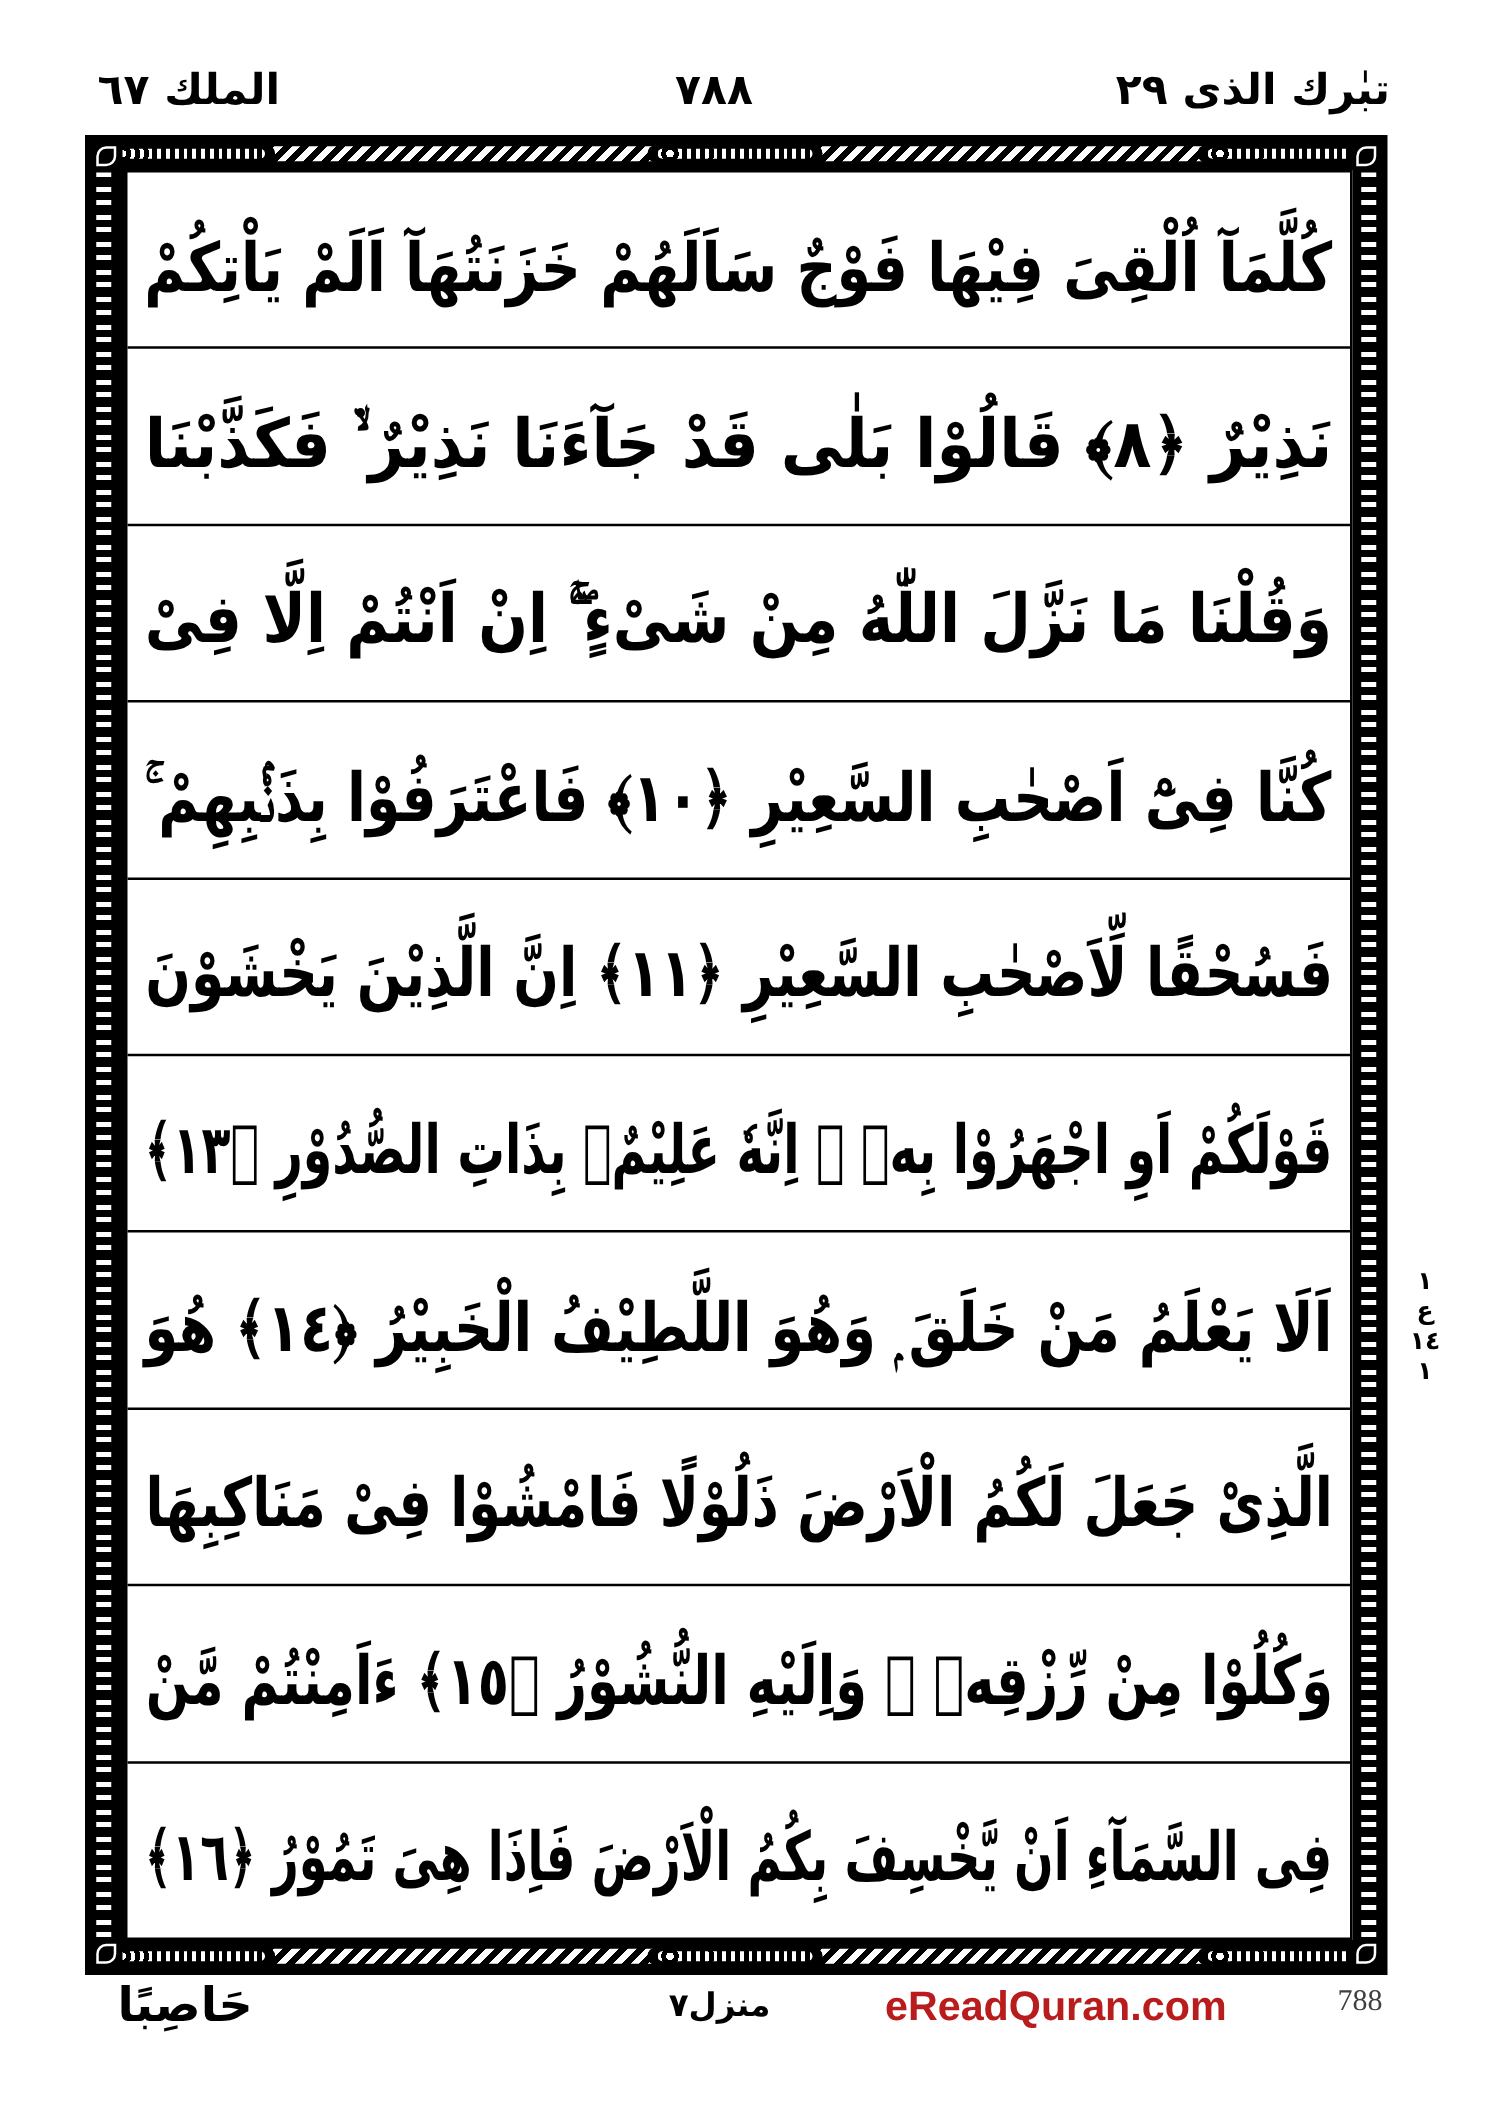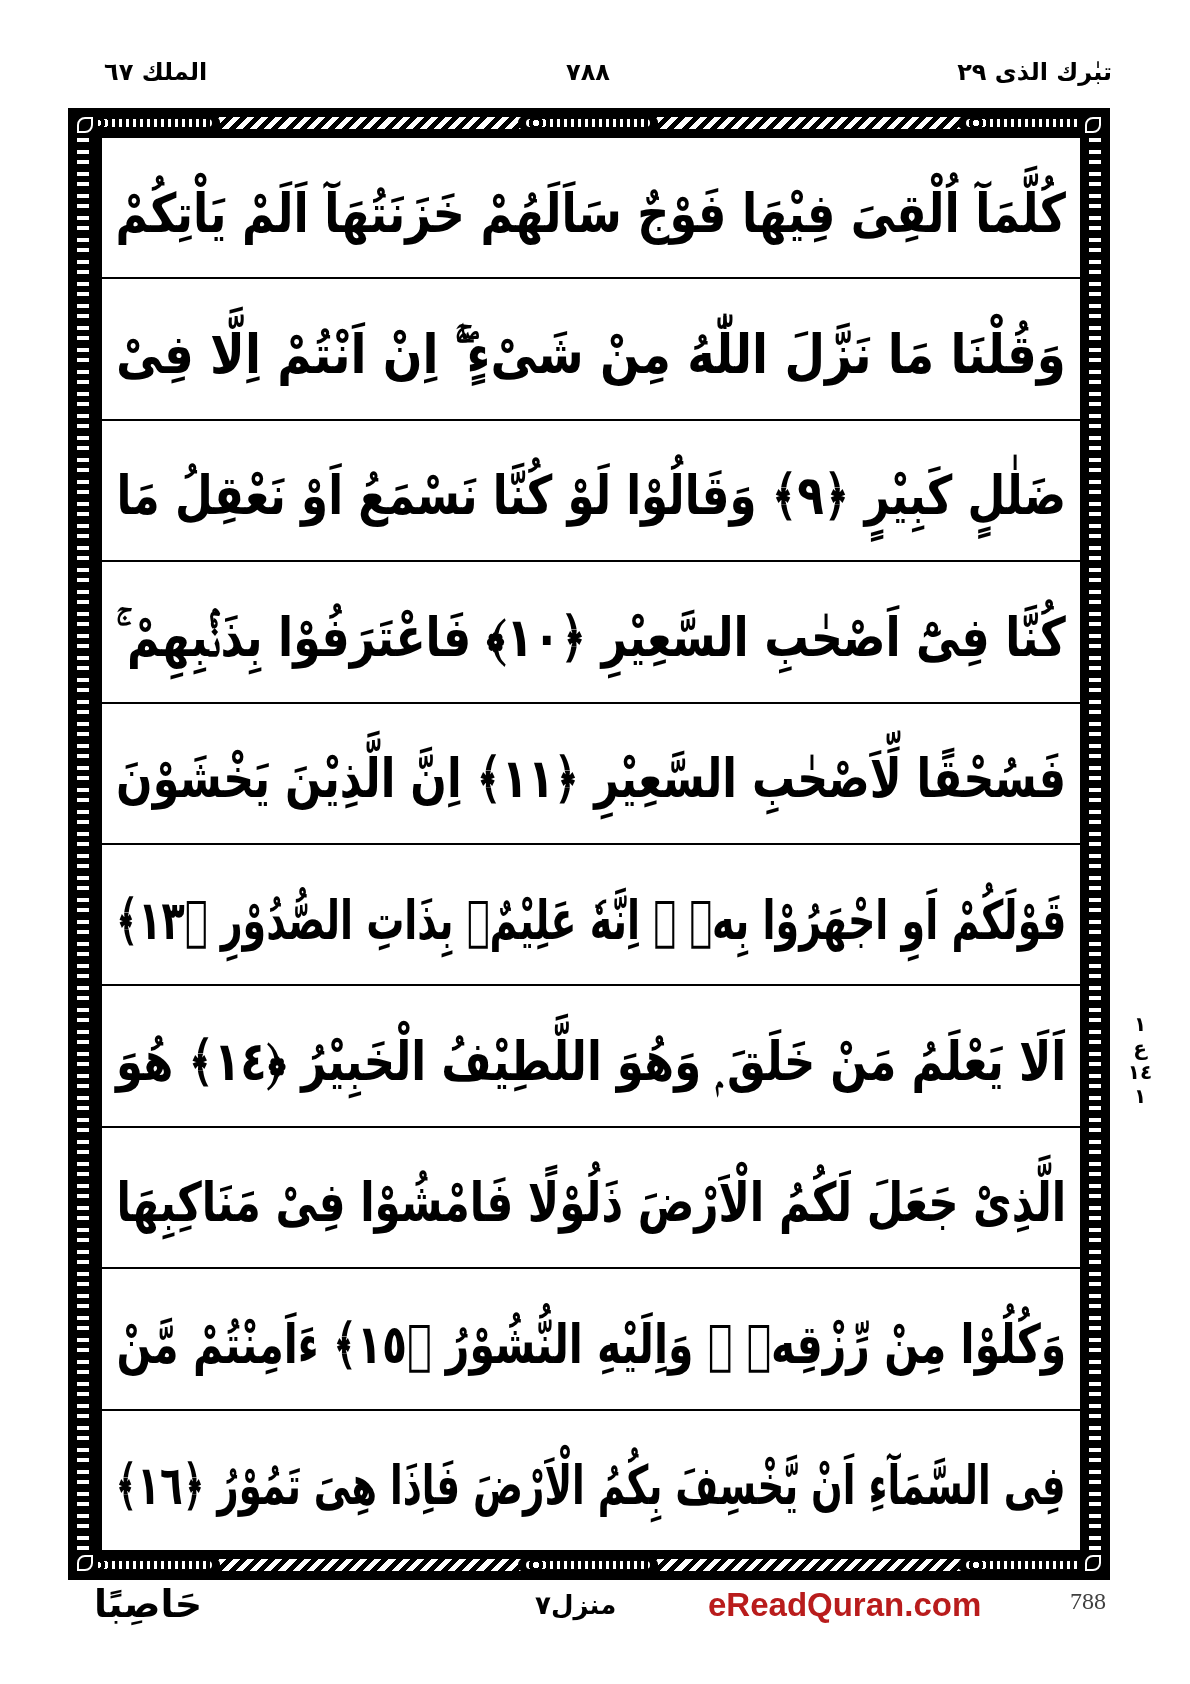--- a/index.html
+++ b/index.html
@@ -1,20 +1,20 @@
 <!DOCTYPE html>
 <html><head>
   <meta charset="utf-8">
   <style>
     html, body { margin: 0; padding: 0; }
     body {
       width: 1190px; height: 1684px; background: #ffffff; position: relative; overflow: hidden;
       font-family: "DejaVu Sans", sans-serif; color: #000;
     }
-    .hdr { position: absolute; top: 52px; font-weight: bold; font-size: 24px; line-height: 40px; direction: rtl; margin-left: 26px; }
+    .hdr { position: absolute; top: 52px; font-weight: bold; font-size: 34px; line-height: 40px; direction: rtl; }
     .hdr-right { right: 78px; }
     .hdr-center { left: 540px; }
     .hdr-left { left: 78px; }
 
     .frame {
       position: absolute; left: 68px; top: 108px; width: 1042px; height: 1472px;
       background: #000; box-sizing: border-box;
     }
     .frame .deco-h, .frame .deco-v { position: absolute; }
     .frame .deco-h { height: 12px; left: 24px; right: 24px;
@@ -84,24 +84,24 @@
   <div class="corner" style="left:4px; top:4px;"></div>
   <div class="corner" style="right:4px; top:4px;"></div>
   <div class="corner" style="left:4px; bottom:4px;"></div>
   <div class="corner" style="right:4px; bottom:4px;"></div>
 
   <div class="textbox">
     <div class="row">
         <div class="row-text" style="width: auto; display: inline-block; transform: scaleX(0.823938);">كُلَّمَآ اُلْقِیَ فِیْهَا فَوْجٌ سَاَلَهُمْ خَزَنَتُهَآ اَلَمْ یَاْتِكُمْ</div>
       </div>
     <div class="row">
-        <div class="row-text" style="width: auto; display: inline-block; transform: scaleX(0.865209);">وَقُلْنَا مَا نَزَّلَ اللّٰهُ مِنْ شَیْءٍ ۖۚ اِنْ اَنْتُمْ اِلَّا فِیْ</div>
+        <div class="row-text" style="width: auto; display: inline-block; transform: scaleX(0.927734);">نَذِیْرٌ ﴿٨﴾ قَالُوْا بَلٰی قَدْ جَآءَنَا نَذِیْرٌ ۙ۬ فَكَذَّبْنَا</div>
       </div>
     <div class="row">
-        <div class="row-text" style="width: auto; display: inline-block; transform: scaleX(0.805768);">ضَلٰلٍ كَبِیْرٍ ﴿٩﴾ وَقَالُوْا لَوْ كُنَّا نَسْمَعُ اَوْ نَعْقِلُ مَا</div>
+        <div class="row-text" style="width: auto; display: inline-block; transform: scaleX(0.865209);">وَقُلْنَا مَا نَزَّلَ اللّٰهُ مِنْ شَیْءٍ ۖۚ اِنْ اَنْتُمْ اِلَّا فِیْ</div>
       </div>
     <div class="row">
         <div class="row-text" style="width: auto; display: inline-block; transform: scaleX(0.818966);">كُنَّا فِیْٓ اَصْحٰبِ السَّعِیْرِ ﴿١٠﴾ فَاعْتَرَفُوْا بِذَنْۢبِهِمْ ۚ</div>
       </div>
     <div class="row">
         <div class="row-text" style="width: auto; display: inline-block; transform: scaleX(0.794314);">فَسُحْقًا لِّاَصْحٰبِ السَّعِیْرِ ﴿١١﴾ اِنَّ الَّذِیْنَ یَخْشَوْنَ</div>
       </div>
     <div class="row">
         <div class="row-text" style="width: auto; display: inline-block; transform: scaleX(0.703704);">قَوْلَكُمْ اَوِ اجْهَرُوْا بِهٖ ۭ اِنَّهٗ عَلِیْمٌۢ بِذَاتِ الصُّدُوْرِ ﴿١٣﴾</div>
       </div>

